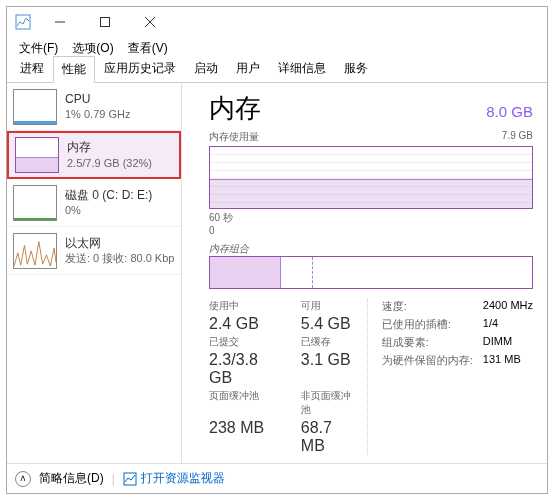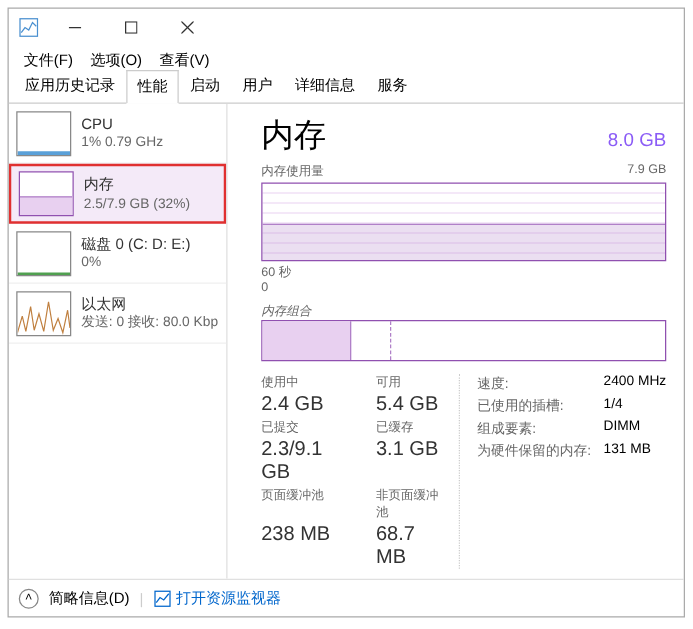--- a/index.html
+++ b/index.html
@@ -80,22 +80,23 @@
     </div>
   </div>
 
   <div class="menubar">
     <span class="menu-item">文件(F)</span>
     <span class="menu-item">选项(O)</span>
     <span class="menu-item">查看(V)</span>
   </div>
 
   <div class="tabbar">
+    <span class="tab">进程</span>
+    <span class="tab active">性能</span>
     <span class="tab">应用历史记录</span>
-    <span class="tab active">性能</span>
     <span class="tab">启动</span>
     <span class="tab">用户</span>
     <span class="tab">详细信息</span>
     <span class="tab">服务</span>
   </div>
 
   <div class="content">
     <div class="sidebar">
       <div class="sb-item">
         <div class="sb-chart cpu"></div>
@@ -152,21 +153,21 @@
       </div>
 
       <div class="stats">
         <div class="stats-left">
           <span class="stat-label">使用中</span>
           <span class="stat-label">可用</span>
           <span class="stat-val">2.4 GB</span>
           <span class="stat-val">5.4 GB</span>
           <span class="stat-label">已提交</span>
           <span class="stat-label">已缓存</span>
-          <span class="stat-val">2.3/9.1 GB</span>
+          <span class="stat-val">2.3/3.8 GB</span>
           <span class="stat-val">3.1 GB</span>
           <span class="stat-label">页面缓冲池</span>
           <span class="stat-label">非页面缓冲池</span>
           <span class="stat-val">238 MB</span>
           <span class="stat-val">68.7 MB</span>
         </div>
         <div class="stats-right">
           <span class="k">速度:</span>
           <span>2400 MHz</span>
           <span class="k">已使用的插槽:</span>

